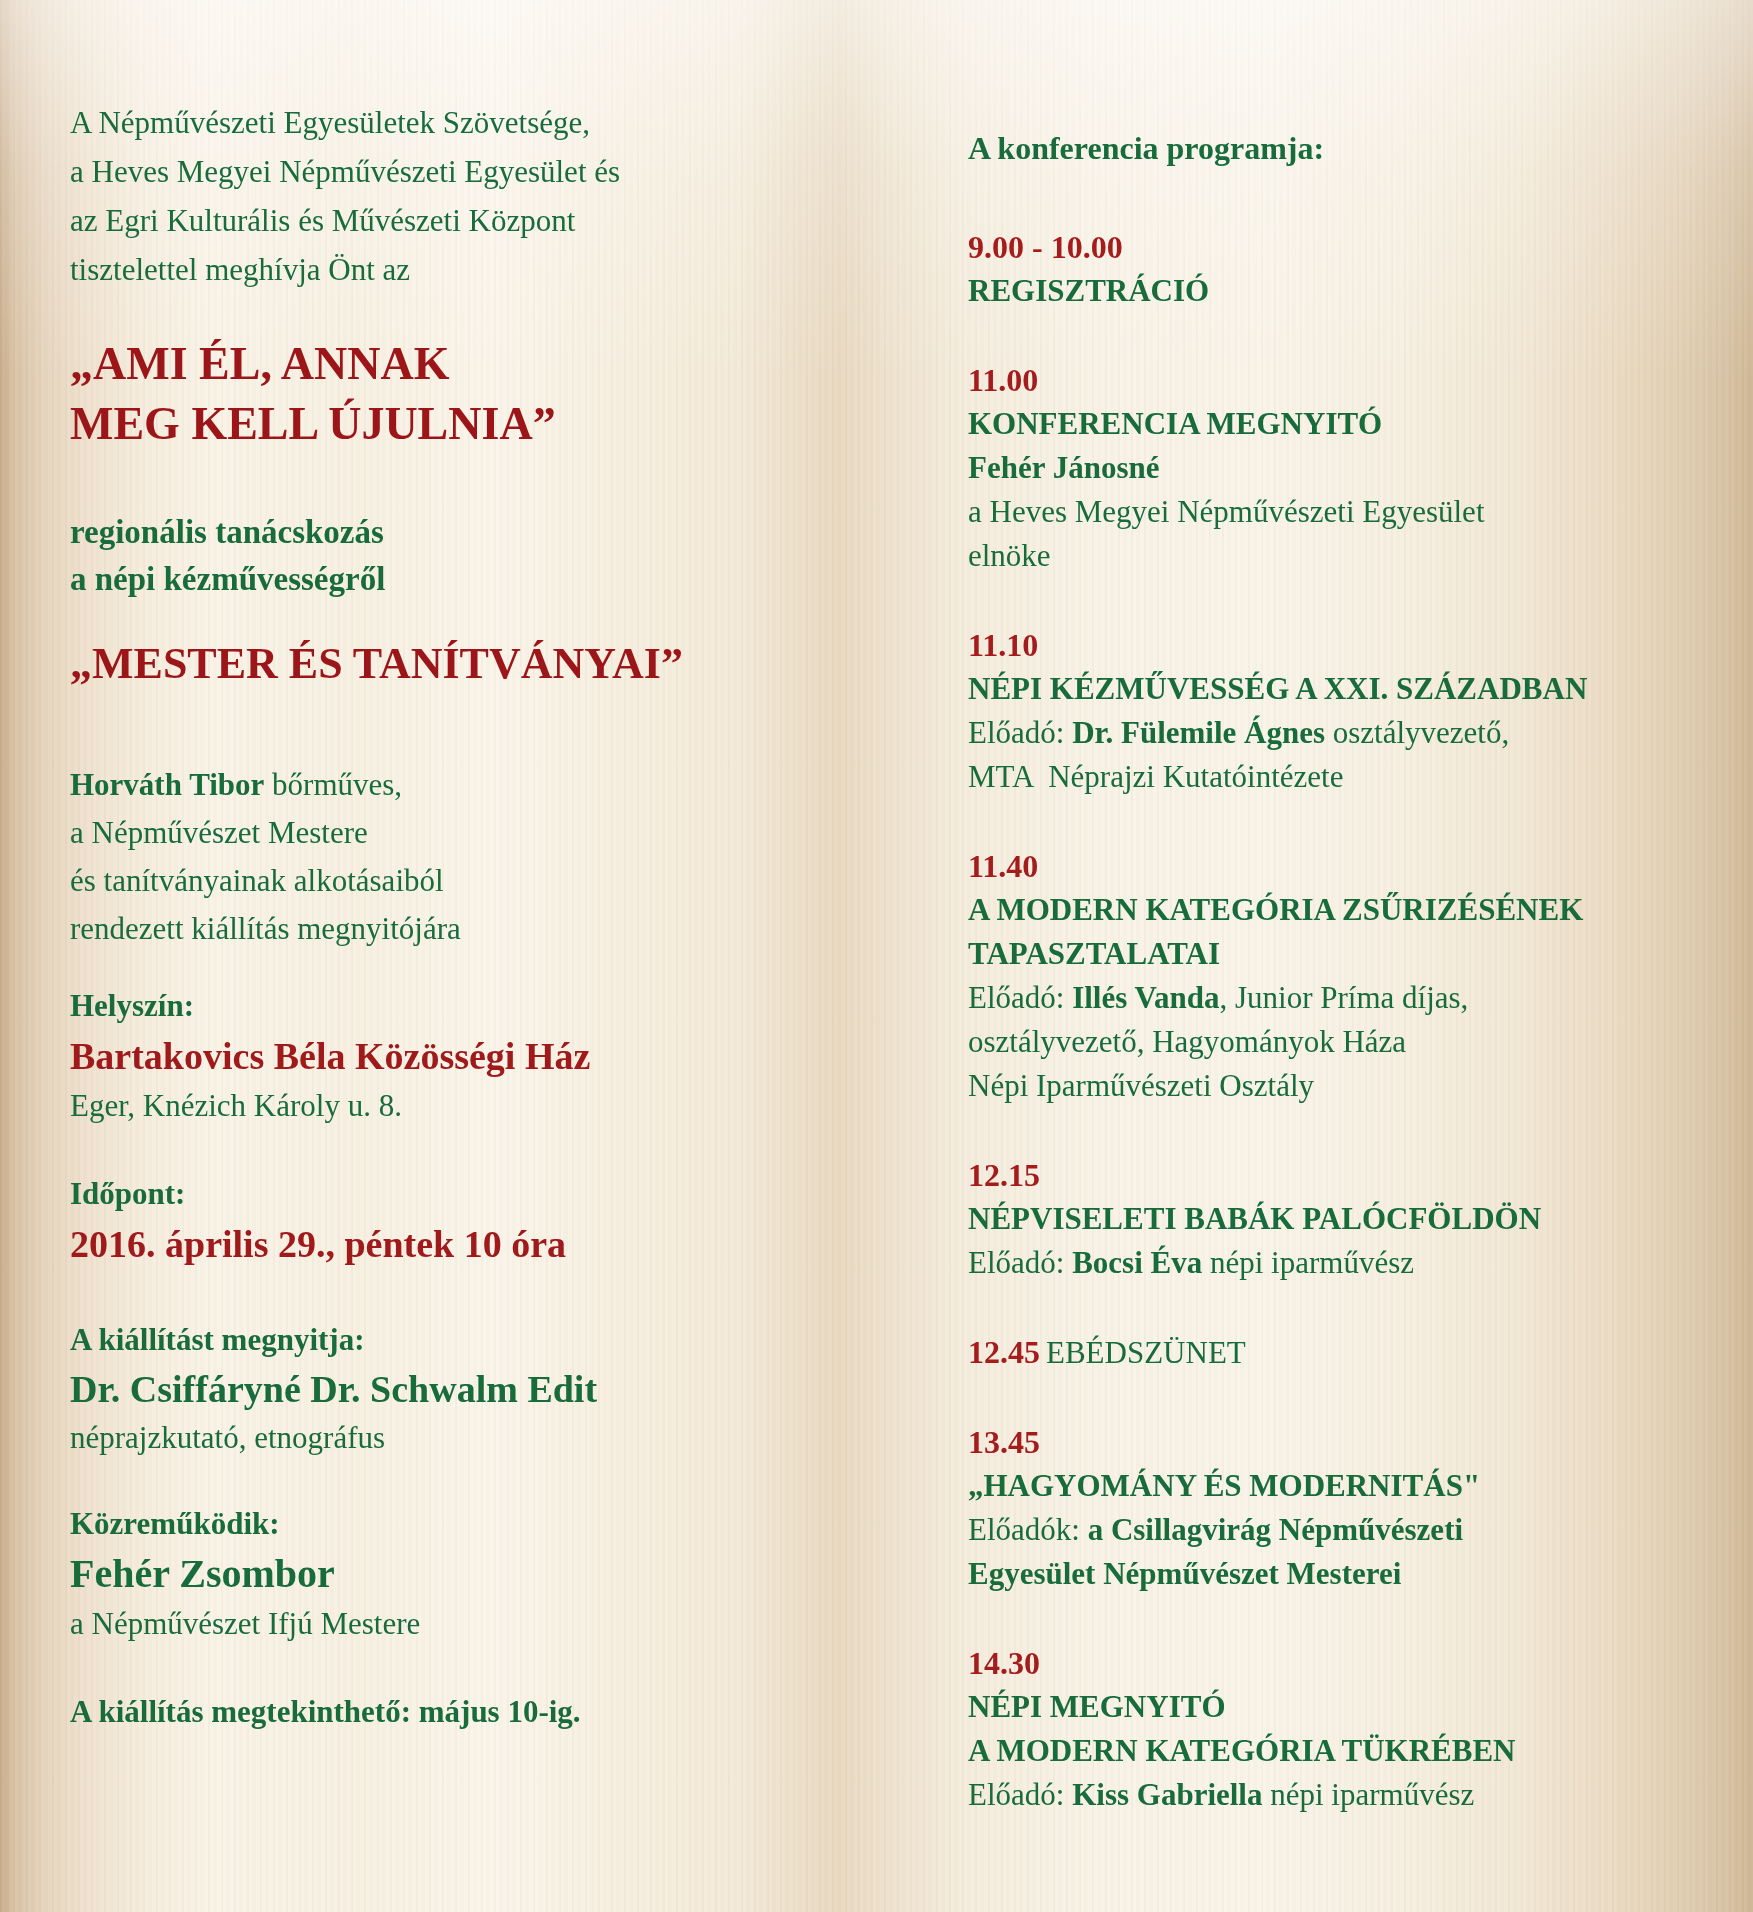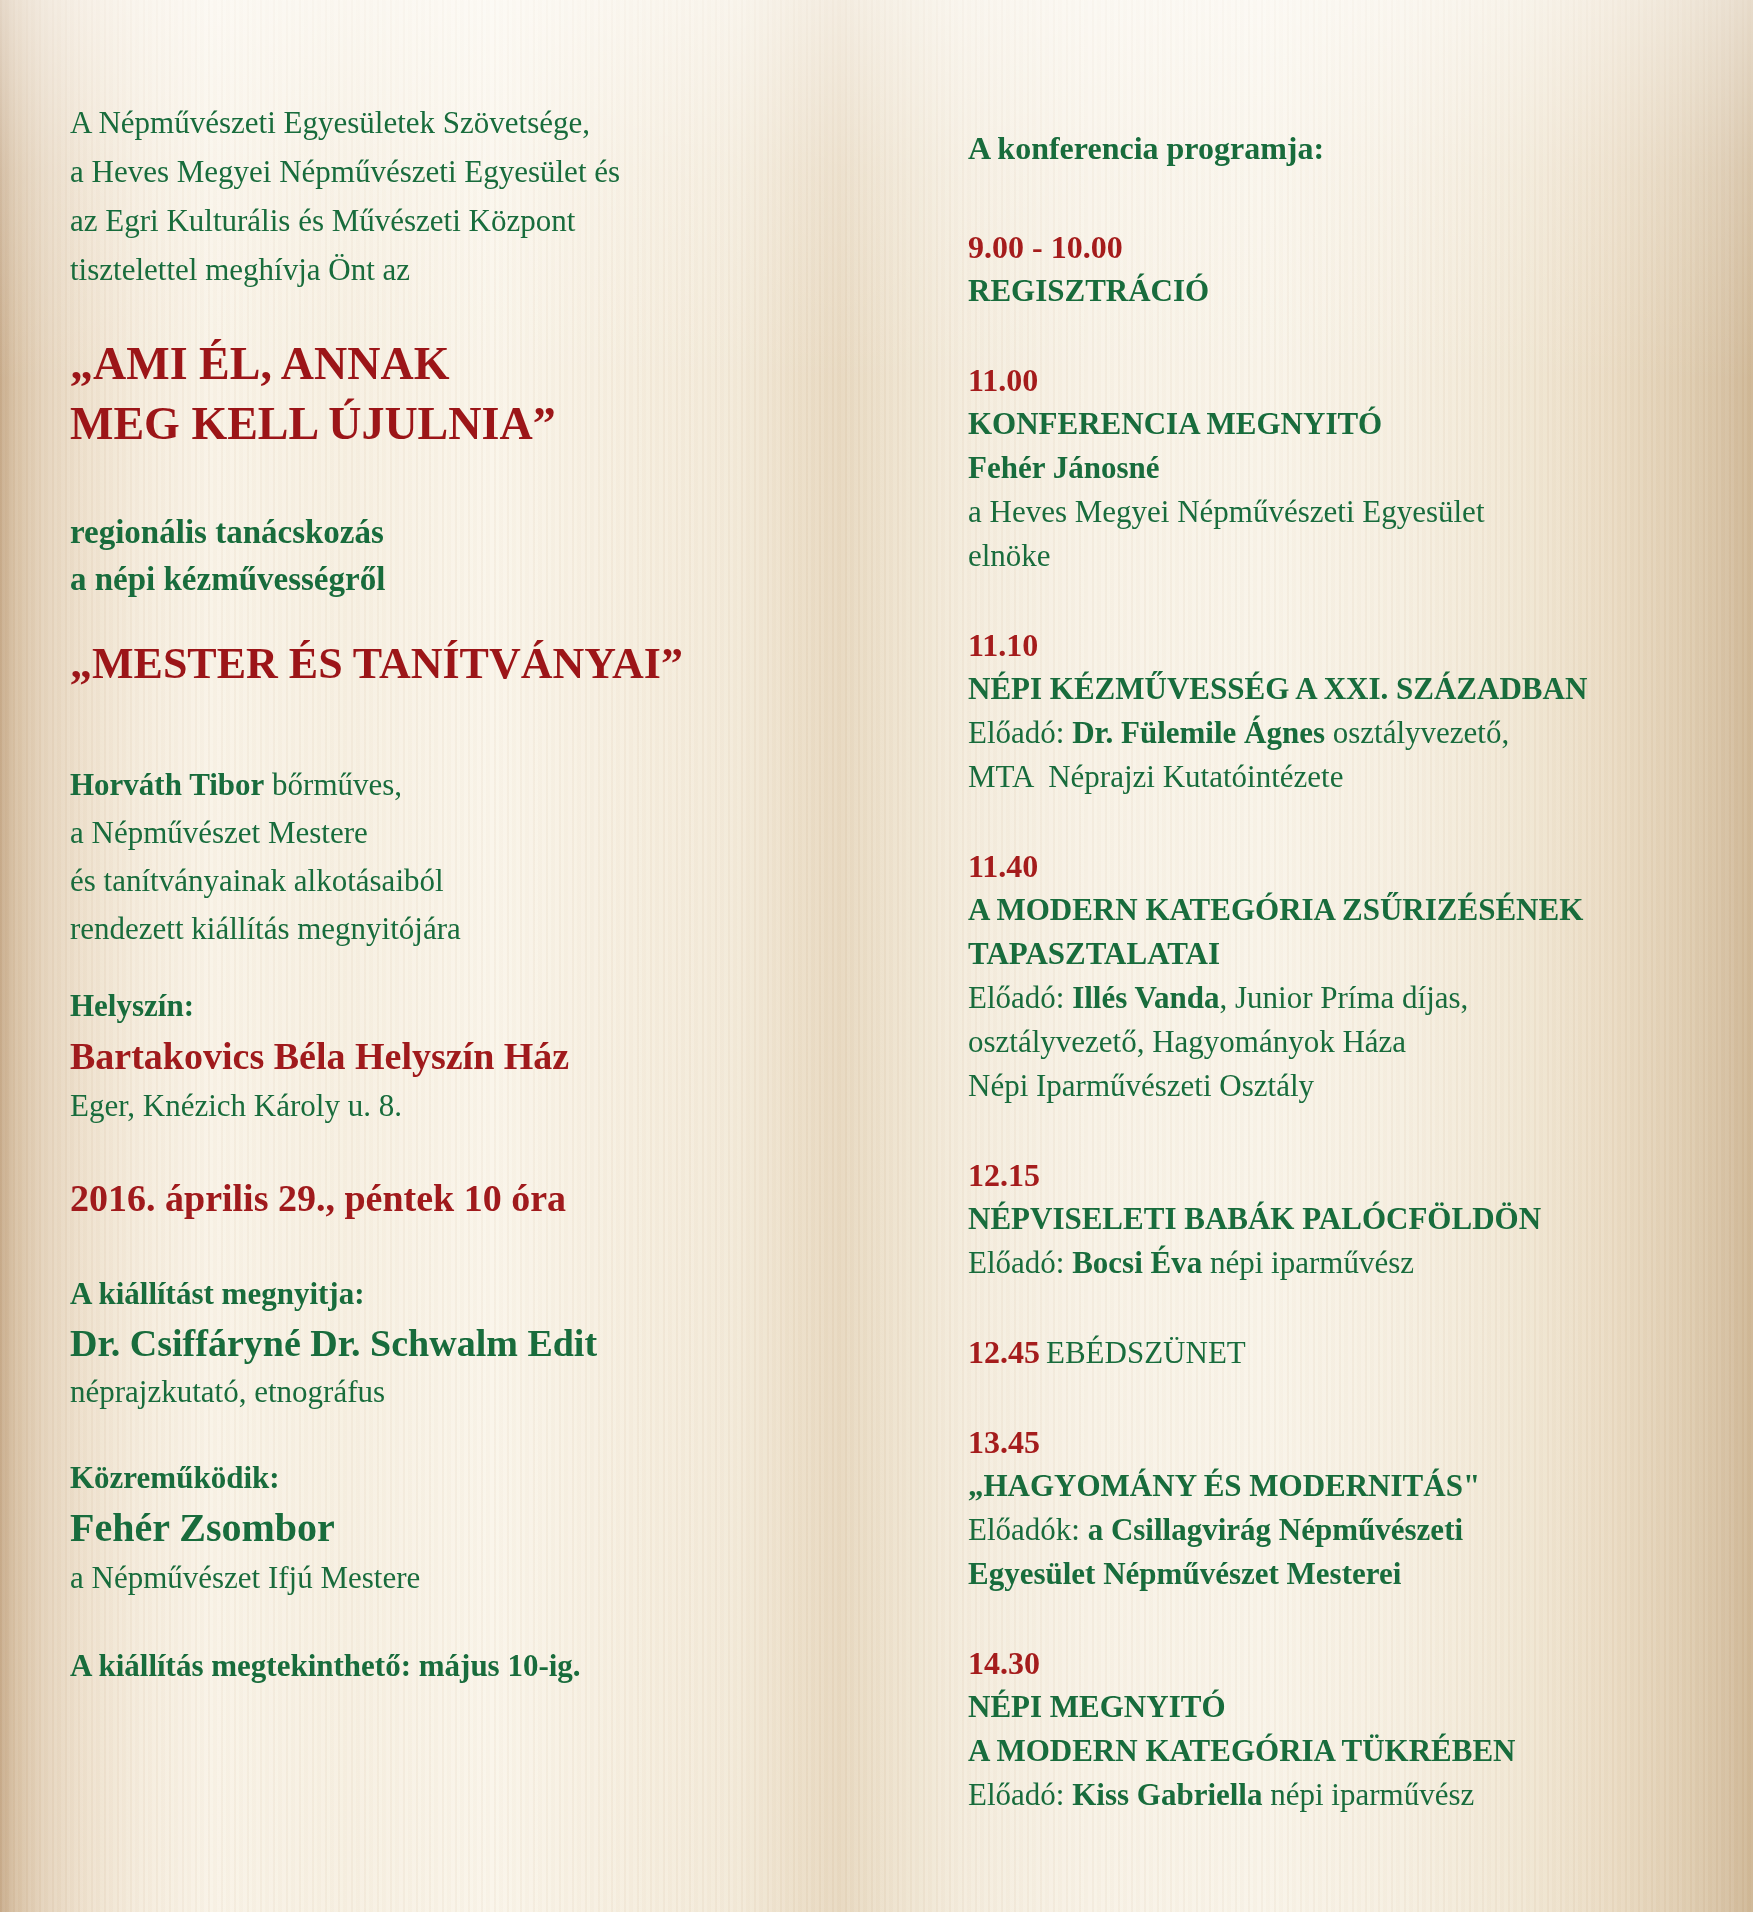--- a/index.html
+++ b/index.html
@@ -91,25 +91,26 @@
 
     <div class="exhibit">
       <div class="line"><span class="b">Horváth Tibor</span><span> bőrműves,</span></div>
       <div class="line">a Népművészet Mestere</div>
       <div class="line">és tanítványainak alkotásaiból</div>
       <div class="line">rendezett kiállítás megnyitójára</div>
     </div>
 
     <div class="venue-block">
       <div class="line label">Helyszín:</div>
-      <div class="line red-big">Bartakovics Béla Helyszín Ház</div>
+      <div class="line red-big">Bartakovics Béla Közösségi Ház</div>
       <div class="line t-reg46">Eger, Knézich Károly u. 8.</div>
     </div>
 
     <div class="date-block">
+      <div class="line label">Időpont:</div>
       <div class="line red-big">2016. április 29., péntek 10 óra</div>
     </div>
 
     <div class="opening-block">
       <div class="line label">A kiállítást megnyitja:</div>
       <div class="line green-big">Dr. Csiffáryné Dr. Schwalm Edit</div>
       <div class="line t-reg46">néprajzkutató, etnográfus</div>
     </div>
 
     <div class="contrib-block">

